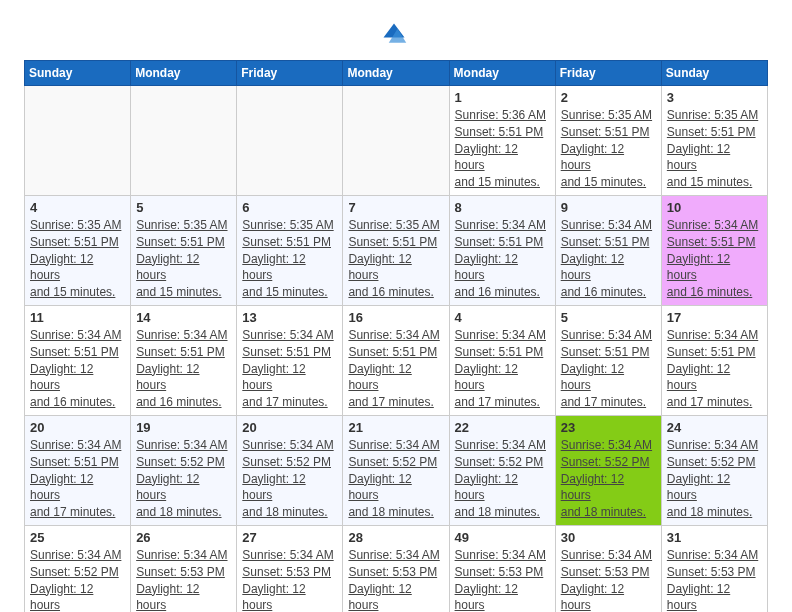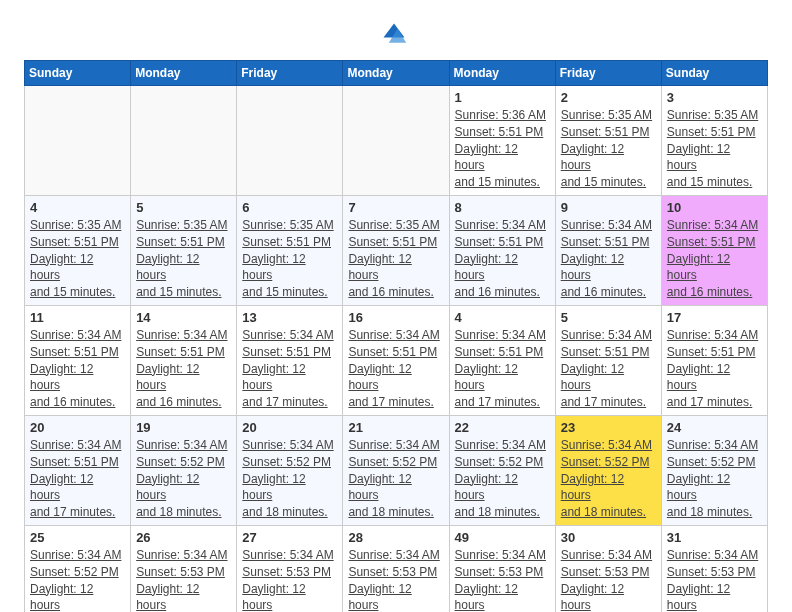--- a/index.html
+++ b/index.html
@@ -229,21 +229,21 @@
             <div class="day-info">Sunrise: 5:34 AM<br>Sunset: 5:52 PM<br>Daylight: 12 hours<br>and 18 minutes.</div>
           </td>
           <td style="background: rgb(245, 248, 255);">
             <span class="day-num">21</span>
             <div class="day-info">Sunrise: 5:34 AM<br>Sunset: 5:52 PM<br>Daylight: 12 hours<br>and 18 minutes.</div>
           </td>
           <td style="background: rgb(245, 248, 255);">
             <span class="day-num">22</span>
             <div class="day-info">Sunrise: 5:34 AM<br>Sunset: 5:52 PM<br>Daylight: 12 hours<br>and 18 minutes.</div>
           </td>
-          <td style="background: #fde047;">
+          <td style="background: #84cc16;">
             <span class="day-num">23</span>
             <div class="day-info">Sunrise: 5:34 AM<br>Sunset: 5:52 PM<br>Daylight: 12 hours<br>and 18 minutes.</div>
           </td>
           <td style="background: rgb(245, 248, 255);">
             <span class="day-num">24</span>
             <div class="day-info">Sunrise: 5:34 AM<br>Sunset: 5:52 PM<br>Daylight: 12 hours<br>and 18 minutes.</div>
           </td>
         </tr>
         <tr>
           <td>

